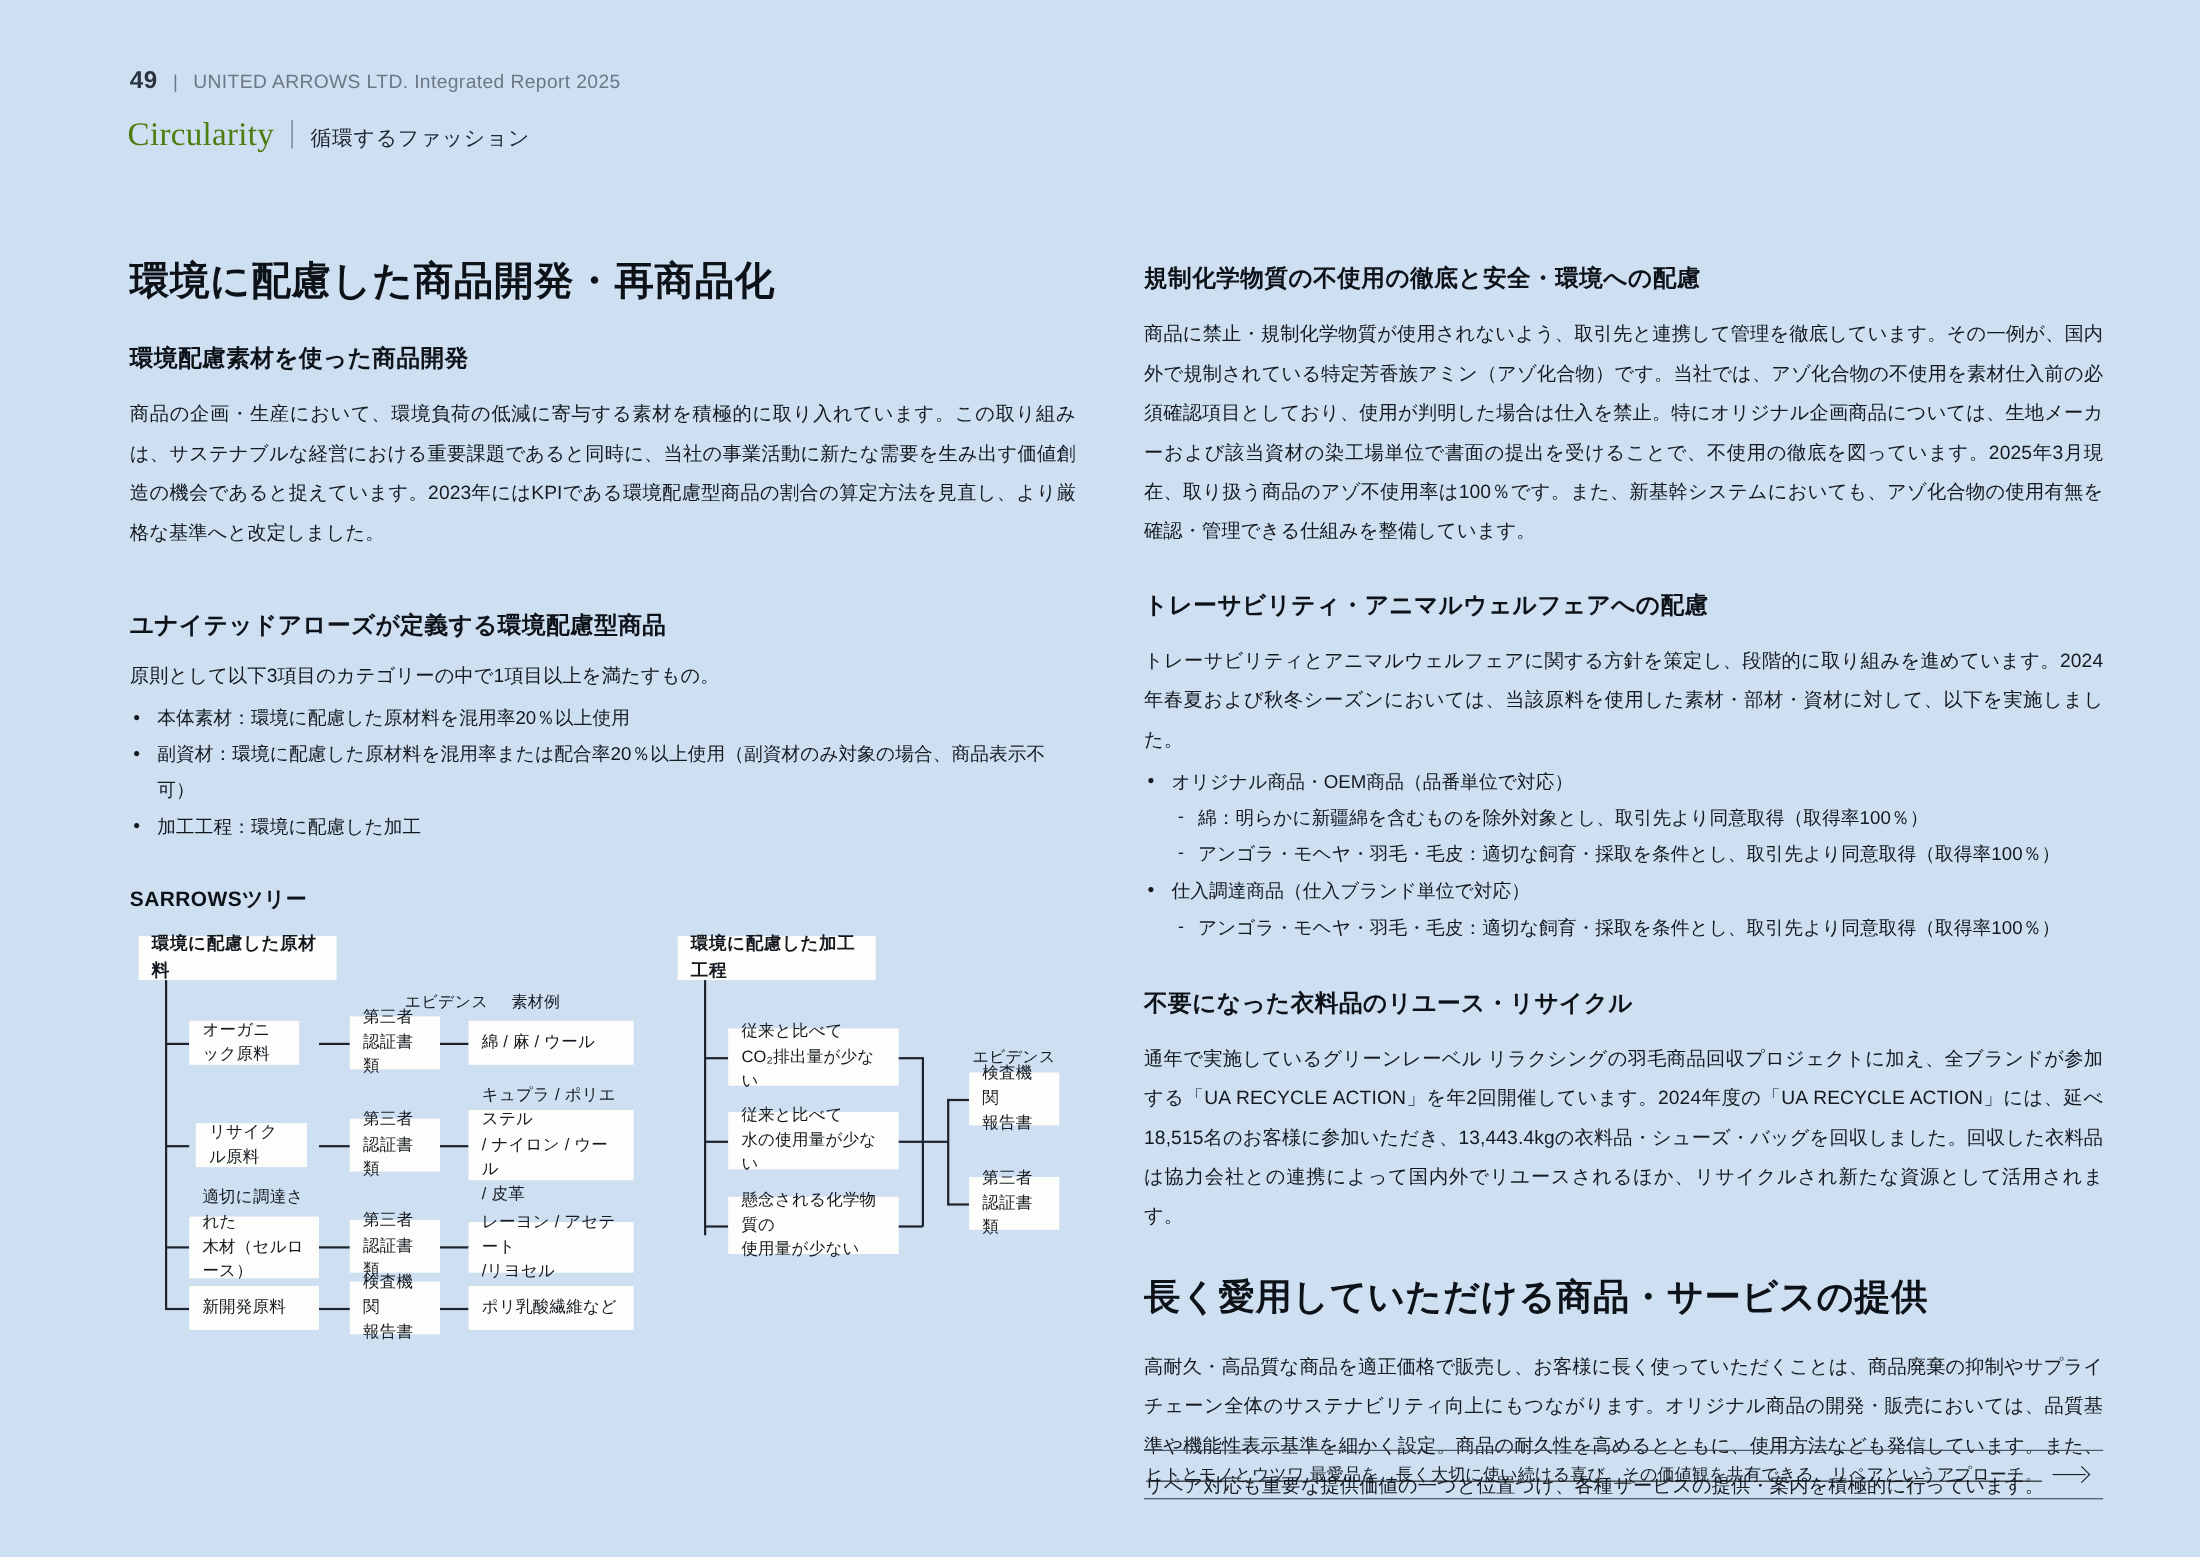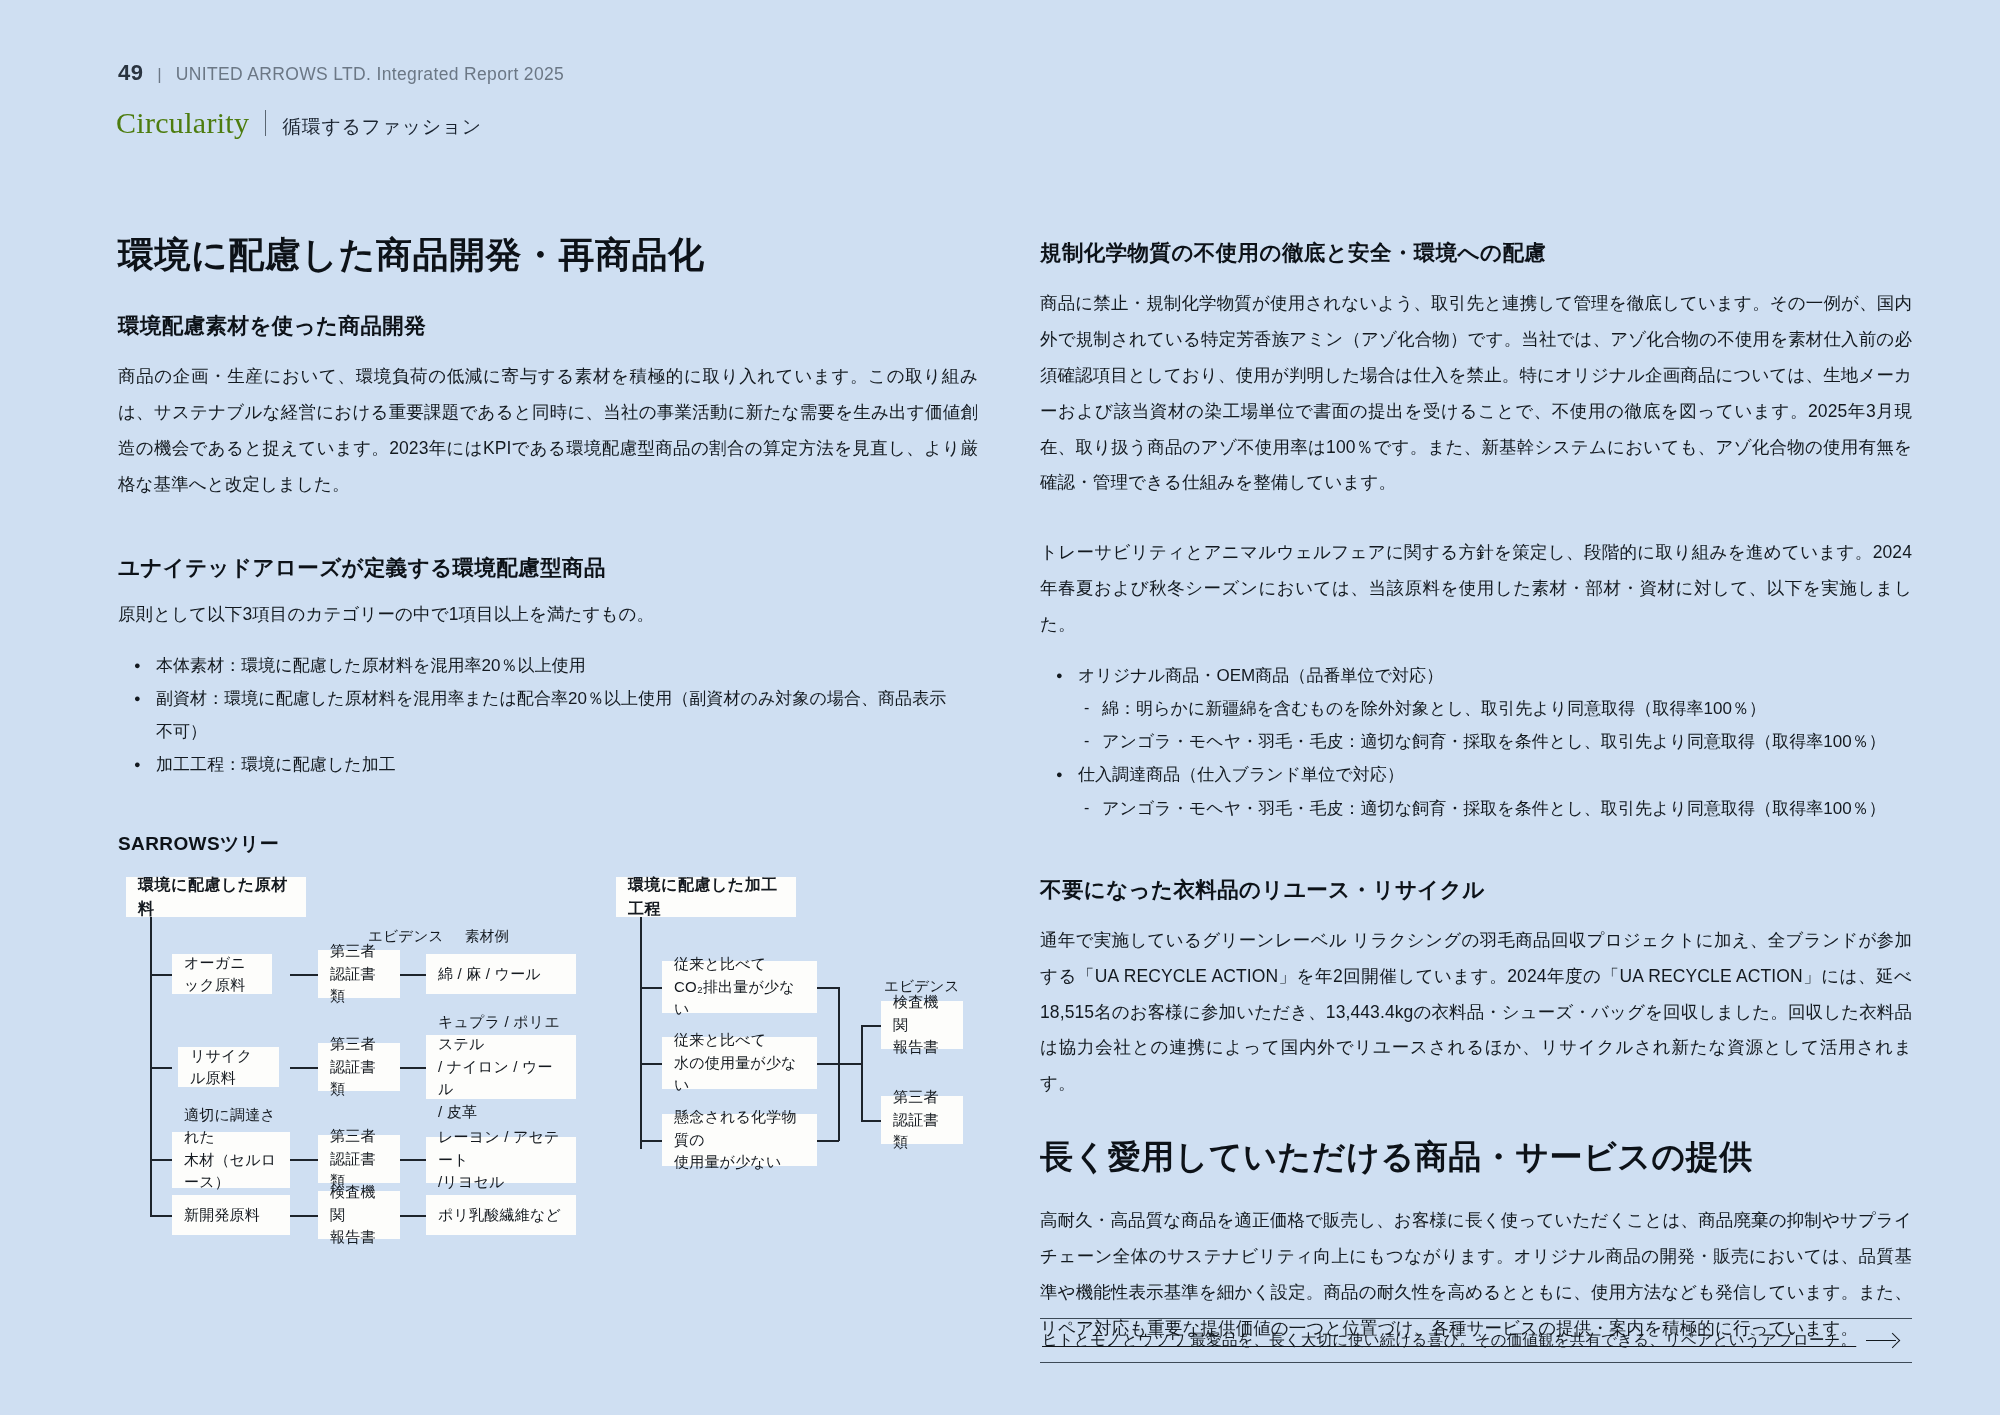--- a/index.html
+++ b/index.html
@@ -117,21 +117,21 @@
     text-align: justify;
     text-justify: inter-character;
   }
   p.body.nojust { text-align: left; }
 
   .spacer-lg { height: 50px; }
   .spacer-md { height: 34px; }
 
   ul.bullets {
     list-style: none;
-    margin: 16px;
+    margin: 3px;
     padding: 0;
   }
   ul.bullets > li {
     font-size: 17px;
     line-height: 1.95;
     letter-spacing: .05px;
     color: #13191f;
     position: relative;
     padding-left: 22px;
   }
@@ -358,20 +358,21 @@
     </div>
   </div>
 
   <div class="col-right">
 
     <h2 class="title-md">規制化学物質の不使用の徹底と安全・環境への配慮</h2>
     <p class="body">商品に禁止・規制化学物質が使用されないよう、取引先と連携して管理を徹底しています。その一例が、国内外で規制されている特定芳香族アミン（アゾ化合物）です。当社では、アゾ化合物の不使用を素材仕入前の必須確認項目としており、使用が判明した場合は仕入を禁止。特にオリジナル企画商品については、生地メーカーおよび該当資材の染工場単位で書面の提出を受けることで、不使用の徹底を図っています。2025年3月現在、取り扱う商品のアゾ不使用率は100％です。また、新基幹システムにおいても、アゾ化合物の使用有無を確認・管理できる仕組みを整備しています。</p>
 
     <div class="spacer-md"></div>
 
+    <h2 class="title-md">トレーサビリティ・アニマルウェルフェアへの配慮</h2>
     <p class="body">トレーサビリティとアニマルウェルフェアに関する方針を策定し、段階的に取り組みを進めています。2024年春夏および秋冬シーズンにおいては、当該原料を使用した素材・部材・資材に対して、以下を実施しました。</p>
     <ul class="bullets">
       <li>オリジナル商品・OEM商品（品番単位で対応）</li>
       <li class="sub">綿：明らかに新疆綿を含むものを除外対象とし、取引先より同意取得（取得率100％）</li>
       <li class="sub">アンゴラ・モヘヤ・羽毛・毛皮：適切な飼育・採取を条件とし、取引先より同意取得（取得率100％）</li>
       <li>仕入調達商品（仕入ブランド単位で対応）</li>
       <li class="sub">アンゴラ・モヘヤ・羽毛・毛皮：適切な飼育・採取を条件とし、取引先より同意取得（取得率100％）</li>
     </ul>
 
     <div class="spacer-md"></div>

